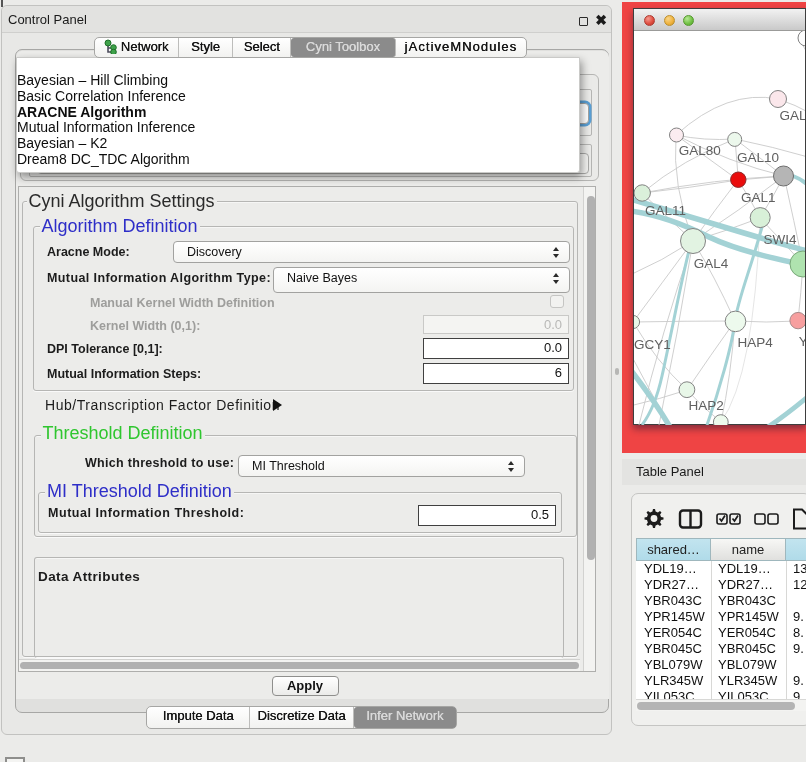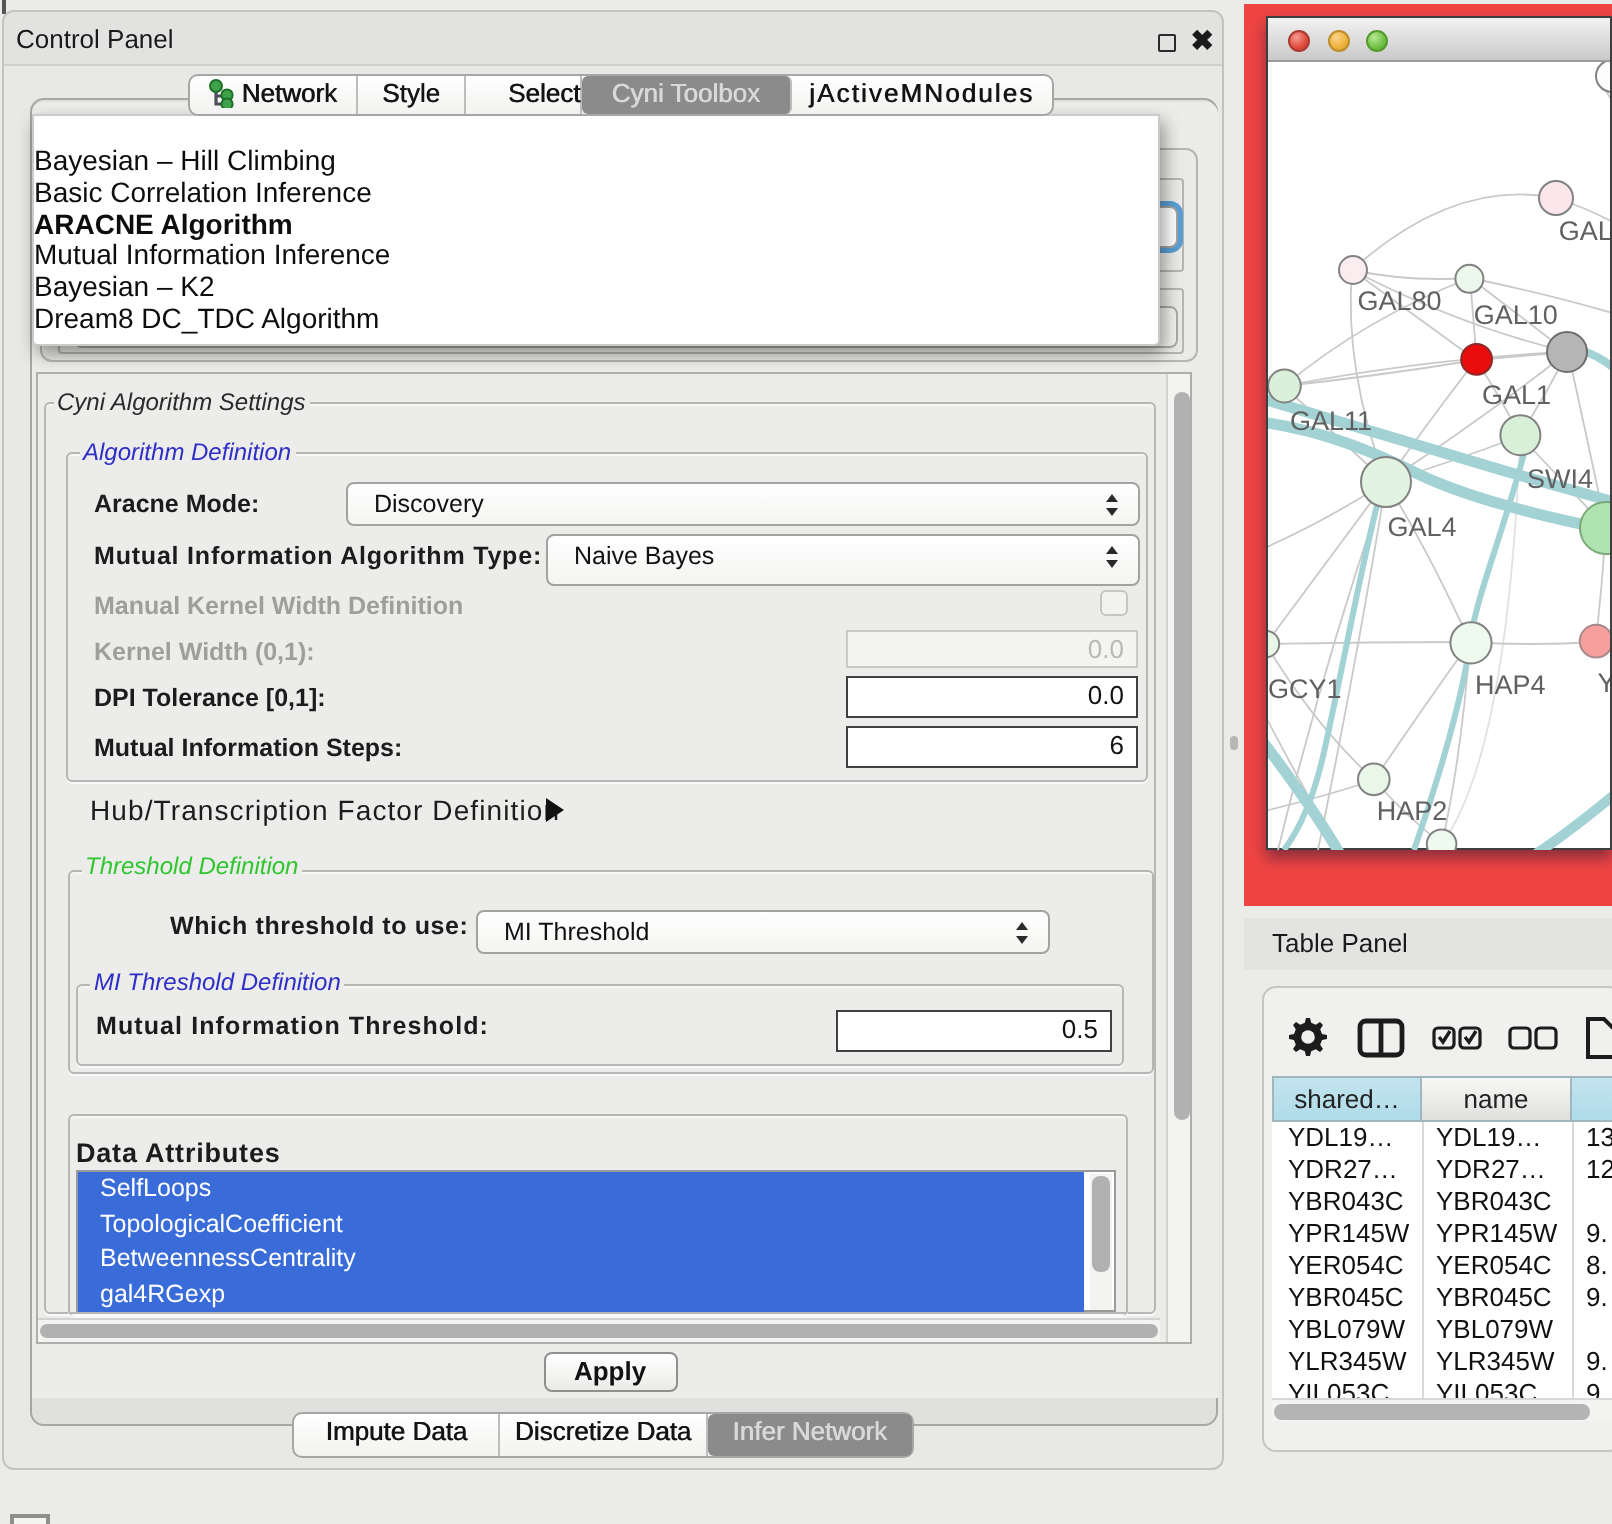--- a/index.html
+++ b/index.html
@@ -35,23 +35,23 @@
 
 
 #scrollpane {left:2px; top:136px; width:578.5px; height:486px; border:1px solid #aeaeac; background:#ececea;}
 .vsb {right:0; top:0; width:12px; height:100%; background:#f3f3f1; border-left:1px solid #d2d2d0;}
 .vsb .thumb {left:2.5px; top:9px; width:8px; height:364px; background:#b1b1b1; border-radius:4px;}
 .hsb {left:0; bottom:0; width:561px; height:12px; background:#f3f3f1; border-top:1px solid #d2d2d0;}
 .hsb .thumb {left:1px; top:2px; width:559px; height:7px; background:#b1b1b1; border-radius:4px;}
 
 
 .grp {border:1px solid #b6b6b4; border-radius:3px; box-shadow:0 1px 0 rgba(255,255,255,.7), inset 0 1px 0 rgba(255,255,255,.5);}
-.grplab {font-size:12px; background:#ececea; padding:0 2px; line-height:13px;font-style:italic;}
+.grplab {font-size:18px; background:#ececea; padding:0 2px; line-height:13px;}
 .lab {font-size:12.5px; font-weight:bold; color:#1c1c1c;}
-.lab.dis {color:#9e9e9c;}
+.lab.dis {color:#9e9e9c;margin-left:43px;}
 .plain {font-size:13px; color:#1c1c1c;}
 
 .combo {background:linear-gradient(#ffffff,#f4f4f2); border:1px solid #a2a2a0; border-radius:4px;
   font-size:12.5px; color:#111; }
 .combo .txt {position:absolute; left:13px; top:3px;}
 .updn {position:absolute; right:10px; top:4.5px; width:6px;}
 .updn .u,.updn .d {display:block;}
 .updn .u {width:0;height:0;border-left:3px solid transparent;border-right:3px solid transparent;border-bottom:4px solid #2a2a2a; margin-bottom:3px;}
 .updn .d {width:0;height:0;border-left:3px solid transparent;border-right:3px solid transparent;border-top:4px solid #2a2a2a;}
 
@@ -96,21 +96,21 @@
   <div class="abs" id="close-btn">✖</div>
 
   <div class="abs tabrow" id="toptabs">
     <div class="tab" style="width:84px;"><svg width="13" height="15" viewBox="0 0 13 15" style="vertical-align:-3px;">
           <path d="M4 5 L4 13 L9 13 M4 9 L9 9" stroke="#4d4d5d" stroke-width="1.6" fill="none"></path>
           <circle cx="4" cy="4" r="3" fill="#3fa24a" stroke="#1e7029" stroke-width="1"></circle>
           <circle cx="9.5" cy="8.5" r="2.8" fill="#3fa24a" stroke="#1e7029" stroke-width="1"></circle>
           <circle cx="9.5" cy="13" r="2.8" fill="#3fa24a" stroke="#1e7029" stroke-width="1"></circle>
         </svg> Network</div>
     <div class="tab" style="width:55px;">Style</div>
-    <div class="tab" style="width:58px;text-align:right;">Select</div>
+    <div class="tab" style="width:58px;">Select</div>
     <div class="tab sel" style="width:105px;">Cyni Toolbox</div>
     <div class="tab" style="width:131px; letter-spacing:1.05px;">jActiveMNodules</div>
   </div>
 
   <div class="abs" id="content">
     <div class="abs" style="left:0.5px; top:0.5px; width:592.5px; height:648.5px; background:#ececea; border-radius:6px 6px 0 0;"></div>
 
     <div class="abs" id="toppanel">
       <div class="abs" style="left:8px; top:14px; width:563px; height:47px; border:1px solid #b5b5b3; border-radius:2px;"></div>
       <div class="abs" style="left:16px; top:28px; width:552px; height:21px; background:#fff; border:1px solid #a2a2a0; border-radius:4px; box-shadow:0 0 0 2.5px #5a9fd4;"></div>
@@ -179,29 +179,20 @@
 
       <div class="abs grp" style="left:19.5px; top:305px; width:524px; height:41px;"></div>
       <div class="abs grplab" style="left:26.5px; top:298px; color:#2e2ec8;">MI Threshold Definition</div>
 
       <div class="abs lab" style="left:29.5px; top:319px; letter-spacing:0.55px;">Mutual Information Threshold:</div>
       <div class="abs fld" style="left:399.5px; top:318px; width:138px; height:21px; line-height:18px;">0.5</div>
 
       <div class="abs grp" style="left:15.5px; top:370px; width:530px; height:101px; border-bottom:none;"></div>
       <div class="abs lab" style="left:19.5px; top:382px; font-size:13.5px; letter-spacing:0.4px;">Data Attributes</div>
 
-      <div class="abs" id="listbox" style="left:19.5px; top:398px; width:520px; height:71px;">
-        <div class="litem">SelfLoops</div>
-        <div class="litem">TopologicalCoefficient</div>
-        <div class="litem">BetweennessCentrality</div>
-        <div class="litem">gal4RGexp</div>
-        <div class="abs" style="right:1px; top:1px; width:11px; height:68px; background:#f3f3f1;">
-            <div class="abs" style="left:1px; top:1px; width:9px; height:48px; background:#b1b1b1; border-radius:4px;"></div>
-          </div>
-      </div>
     </div>
 
     <div class="abs" id="applybtn">Apply</div>
   </div>
 
   <div class="abs tabrow" id="bottabs">
     <div class="tab" style="width:104px;">Impute Data</div>
     <div class="tab" style="width:104px;">Discretize Data</div>
     <div class="tab sel" style="width:103px;">Infer Network</div>
   </div>

